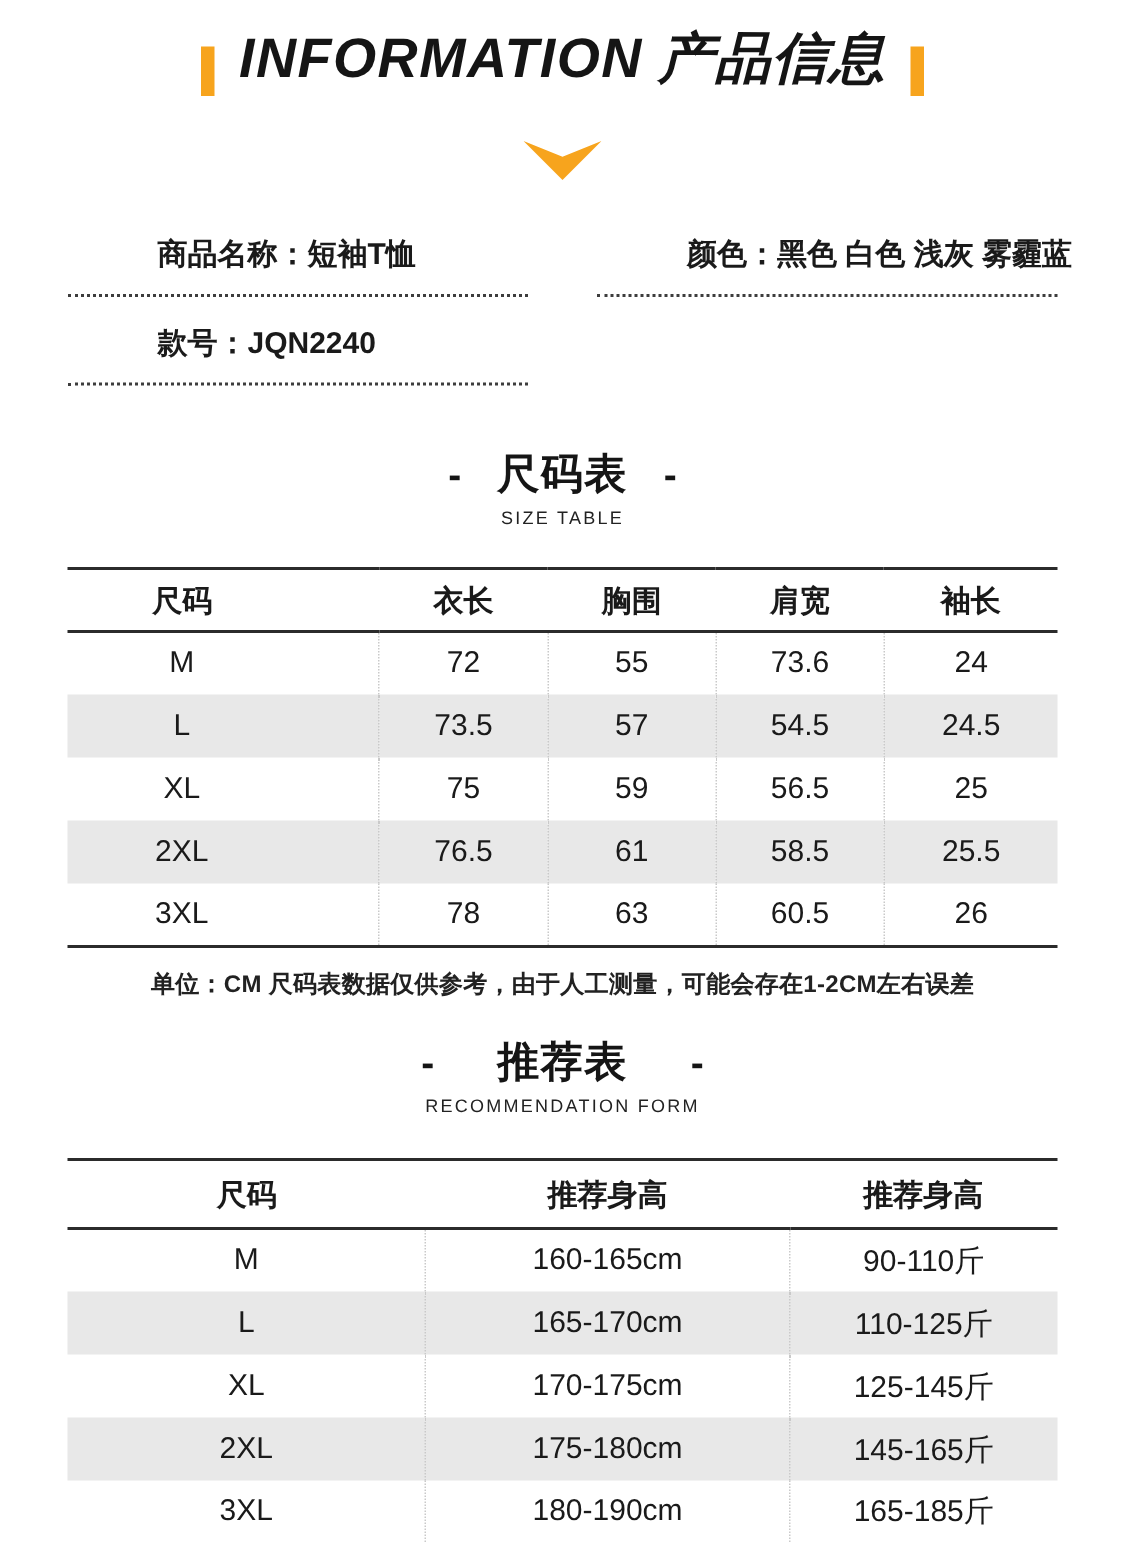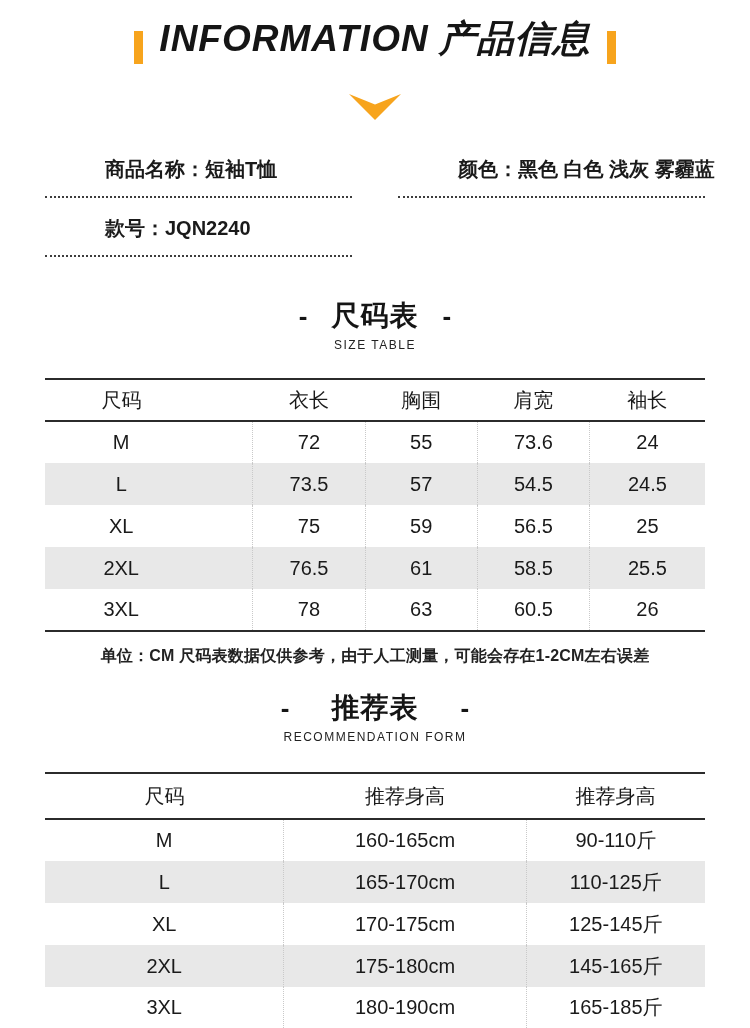--- a/index.html
+++ b/index.html
@@ -41,21 +41,21 @@
   .size-sec .dash { margin:0 24px; }
   .rec-sec .sec-title { margin-top:22px; }
   .rec-sec .dash { margin:0 42px; }
   .sec-sub { text-align:center; font-size:12px; letter-spacing:1.5px; color:#222; margin-top:3px; }
 
   
   table { width:660px; border-collapse:collapse; table-layout:fixed;
           border-top:2px solid #2b2b2b; border-bottom:2px solid #2b2b2b; }
   .size-sec table { margin-top:26px; }
   .rec-sec table { margin-top:28px; }
-  thead th { height:42px; font-size:20px; font-weight:normal; color:#1a1a1a;
+  thead th { height:42px; font-size:20px; font-weight:bold; color:#1a1a1a;
              border-bottom:2px solid #2b2b2b; text-align:center; }
   tbody td { height:42px; font-size:20px; color:#1a1a1a; text-align:center; font-weight:normal; }
   tbody tr:nth-child(even) { background:#E8E8E8; }
   tbody td + td { border-left:1px dotted #c9c9c9; }
   
   .size-sec th:first-child, .size-sec td:first-child { padding-right:55px; }
   .rec-sec thead th { height:46px; }
 
   .note { margin-top:14px; text-align:center; font-size:16px; font-weight:bold; color:#222; letter-spacing:.2px; }
 </style>

